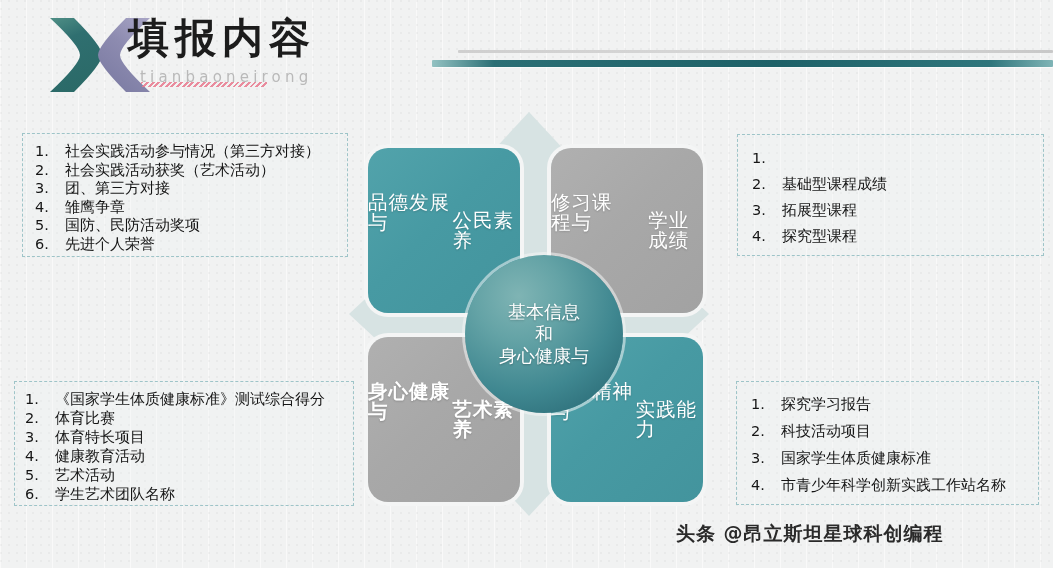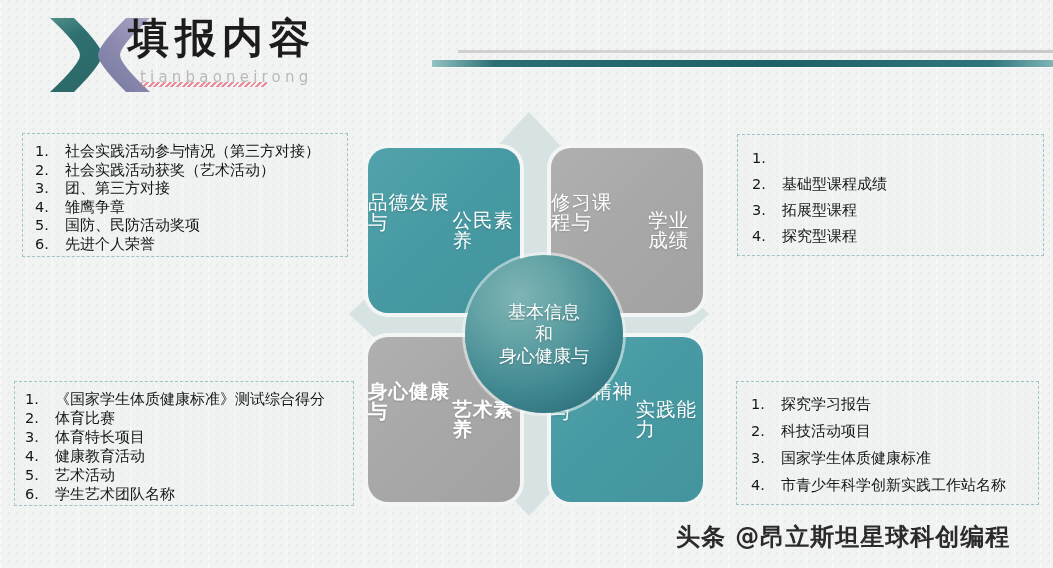--- a/index.html
+++ b/index.html
@@ -160,21 +160,21 @@
     line-height: 22px;
     text-shadow: 0 1px 2px rgba(0,0,0,.25);
     box-shadow: 0 0 0 3px rgba(244,245,245,.55);
   }
 
   
   .watermark {
     position: absolute;
     left: 676px;
     top: 521px;
-    font-size: 24px;
+    font-size: 19px;
     font-weight: 700;
     letter-spacing: 1px;
     color: #2a2a2a;
     white-space: nowrap;
   }
 </style>
 </head>
 <body>
 
 <div id="slide">

